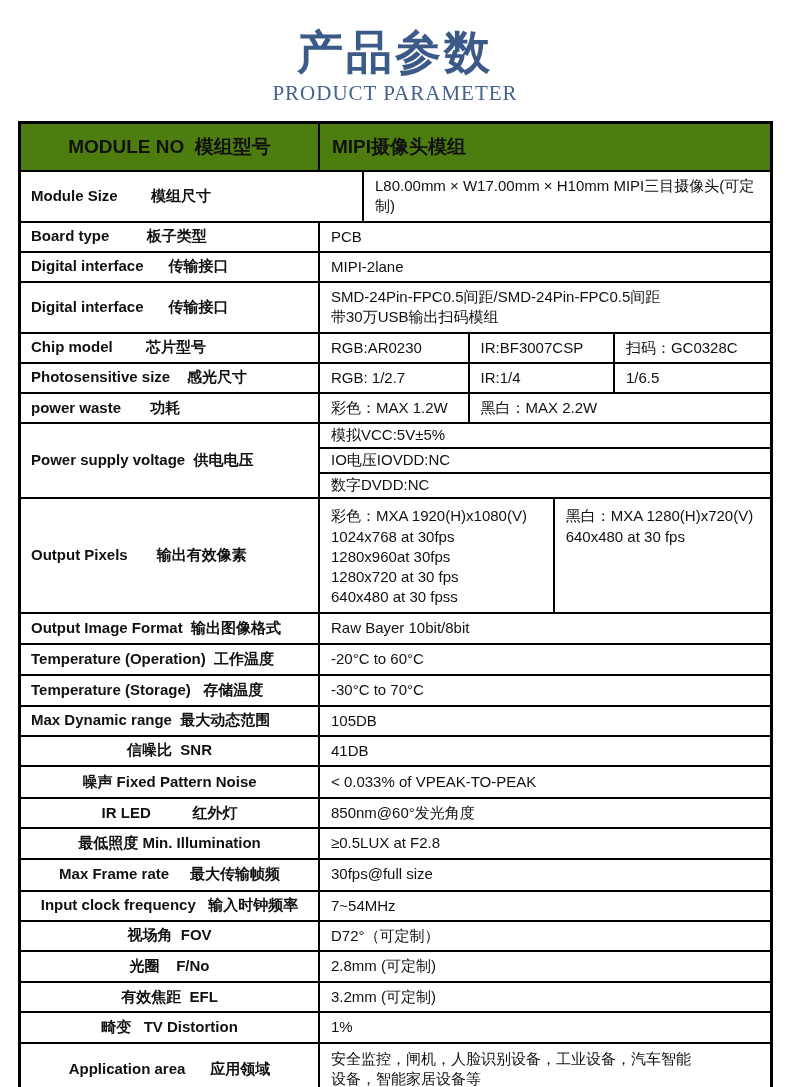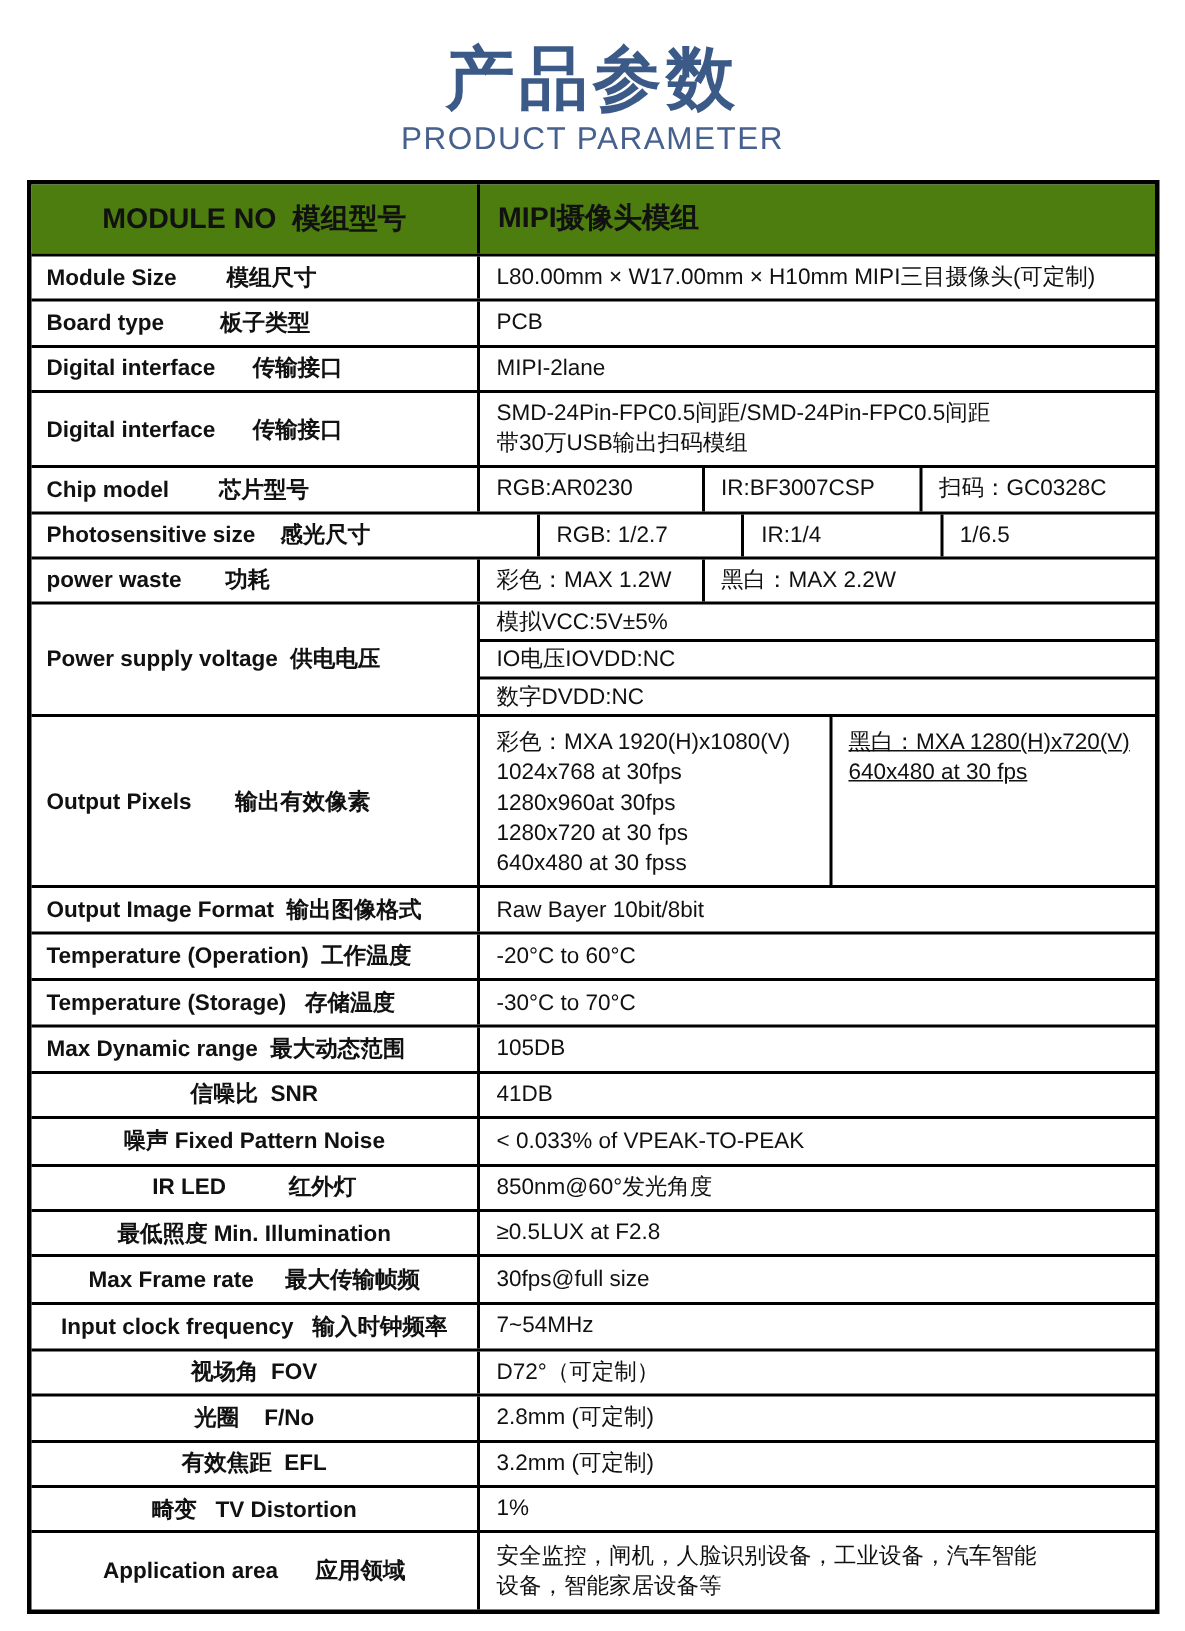--- a/index.html
+++ b/index.html
@@ -8,21 +8,21 @@
     font-family:"Liberation Sans","DejaVu Sans",sans-serif;
     color:#111;overflow:hidden;
   }
   .title-block{text-align:center;padding-top:26px;}
   .page-title{
     font-size:46px;font-weight:700;color:#3c5a88;
     letter-spacing:3px;line-height:52px;
   }
   .page-subtitle{
     font-size:21px;font-weight:400;color:#47618e;
-    letter-spacing:1px;margin-top:3px;
+    letter-spacing:1px;margin-top:3px;font-family:Liberation Serif, serif;
   }
   .spec-table{
     margin:15px auto 0 18px;width:755px;
     border:3px solid #000;box-sizing:border-box;
     font-size:15px;
   }
   .spec-row{display:flex;align-items:stretch;box-sizing:border-box;}
   .spec-row + .spec-row{border-top:2px solid #000;}
   .header-row{
     background:#4d7c0f;min-height:46px;
@@ -65,21 +65,21 @@
 </div>
 
 <div class="spec-table">
   <div class="spec-row header-row">
     <div class="label-cell">MODULE NO  模组型号</div>
     <div class="value-area">
       <div class="value-cell">MIPI摄像头模组</div>
     </div>
   </div>
 
-<div class="spec-row" style="min-height: 27px;">
+<div class="spec-row" style="min-height: 27px; gap: 44px;">
       <div class="label-cell">Module Size        模组尺寸</div>
       <div class="value-area">
         <div class="value-cell">L80.00mm × W17.00mm × H10mm MIPI三目摄像头(可定制)</div>
       </div>
     </div>
     <div class="spec-row" style="min-height: 25px;">
       <div class="label-cell">Board type         板子类型</div>
       <div class="value-area">
         <div class="value-cell">PCB</div>
       </div>
@@ -98,21 +98,21 @@
       </div>
     </div>
     <div class="spec-row" style="min-height: 27px;">
       <div class="label-cell">Chip model        芯片型号</div>
       <div class="value-area">
         <div class="value-cell" style="flex: 0 0 32.8%;">RGB:AR0230</div>
         <div class="value-cell" style="flex: 0 0 32.3%;">IR:BF3007CSP</div>
         <div class="value-cell" style="flex: 0 0 34.9%;">扫码：GC0328C</div>
       </div>
     </div>
-    <div class="spec-row" style="min-height: 27px; gap: 40px;">
+    <div class="spec-row" style="min-height: 27px;">
       <div class="label-cell">Photosensitive size    感光尺寸</div>
       <div class="value-area">
         <div class="value-cell" style="flex: 0 0 32.8%;">RGB: 1/2.7</div>
         <div class="value-cell" style="flex: 0 0 32.3%;">IR:1/4</div>
         <div class="value-cell" style="flex: 0 0 34.9%;">1/6.5</div>
       </div>
     </div>
     <div class="spec-row" style="min-height: 25px;">
       <div class="label-cell">power waste       功耗</div>
       <div class="value-area">
@@ -129,21 +129,21 @@
       </div>
     </div>
     <div class="spec-row" style="min-height: 113px;">
       <div class="label-cell">Output Pixels       输出有效像素</div>
       <div class="value-area">
         <div class="value-cell top" style="flex: 0 0 51.7%;">彩色：MXA 1920(H)x1080(V)
 1024x768 at 30fps
 1280x960at 30fps
 1280x720 at 30 fps
 640x480 at 30 fpss</div>
-        <div class="value-cell top" style="flex: 0 0 48.3%; text-decoration: underline;">黑白：MXA 1280(H)x720(V)
+        <div class="value-cell top" style="flex: 0 0 48.3%;">黑白：MXA 1280(H)x720(V)
 640x480 at 30 fps</div>
       </div>
     </div>
     <div class="spec-row" style="min-height: 31px; justify-content: flex-end;">
       <div class="label-cell">Output Image Format  输出图像格式</div>
       <div class="value-area">
         <div class="value-cell">Raw Bayer 10bit/8bit</div>
       </div>
     </div>
     <div class="spec-row" style="min-height: 31px;">

